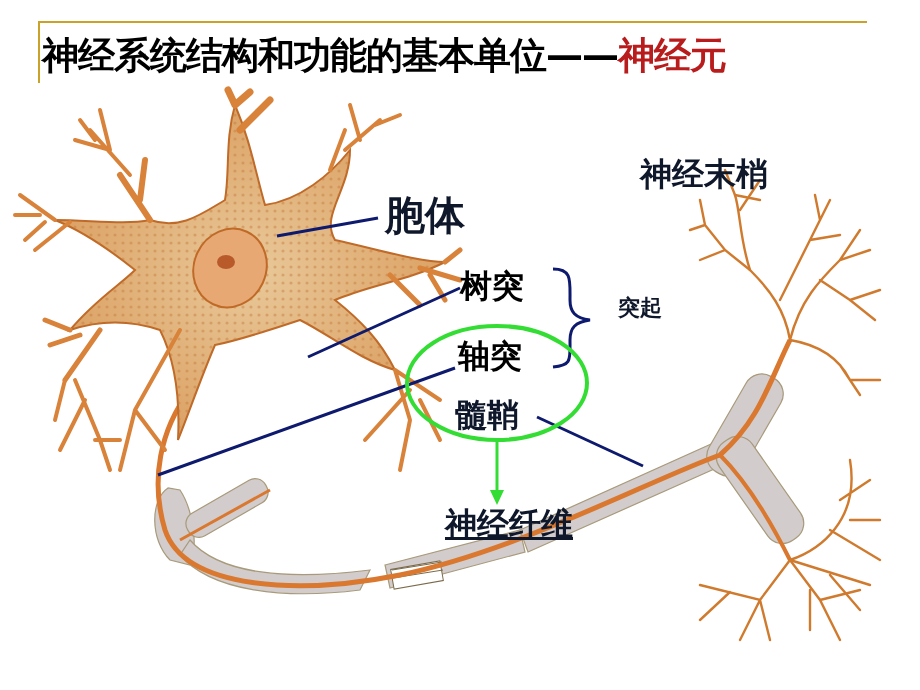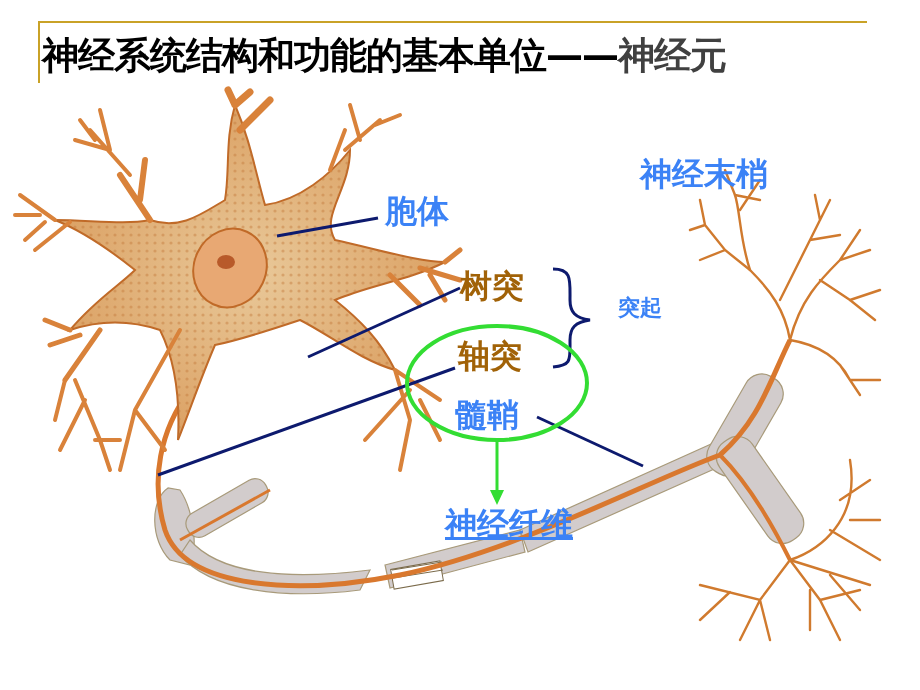--- a/index.html
+++ b/index.html
@@ -2,25 +2,25 @@
 <html><head>
 <meta charset="utf-8">
 <style>
   html, body { margin:0; padding:0; background:#ffffff; }
   body { width:920px; height:690px; position:relative; overflow:hidden;
          font-family: "DejaVu Sans", "Liberation Sans", sans-serif; }
   .title-bar { position:absolute; left:38px; top:21px; width:829px; height:62px;
                border-top:2px solid #c9a227; border-left:2px solid #c9a227; box-sizing:border-box; }
   .title { position:absolute; left:42px; top:30px; font-size:37px; font-weight:bold;
            color:#000; letter-spacing:-1px; white-space:nowrap; line-height:52px; }
-  .title .accent { color:#404040; }
+  .title .accent { color:#b91c1c; }
   svg.diagram { position:absolute; left:0; top:0; }
   .label { position:absolute; font-weight:bold; white-space:nowrap; line-height:1; }
-  .navy { color:#3b82f6; }
-  .red { color:#a16207; }
+  .navy { color:#0f172a; }
+  .red { color:#000000; }
 </style>
 </head>
 <body>
 
 <div class="title-bar"></div>
 <div class="title"><span>神经系统结构和功能的基本单位——</span><span class="accent">神经元</span></div>
 
 <svg class="diagram" width="920" height="690" viewBox="0 0 920 690">
   <defs>
     <radialGradient id="somaGrad" cx="50%" cy="50%" r="60%">
@@ -102,19 +102,19 @@
     <line x1="537" y1="417" x2="643" y2="466"></line>
   </g>
 
   <path d="M553,269 C572,269 570,280 570,300 C570,312 575,318 590,320 C575,322 570,328 570,340 C570,360 572,365 553,367" fill="none" stroke="#0d1a6e" stroke-width="3"></path>
 
   <ellipse cx="497" cy="383" rx="90" ry="57" fill="none" stroke="#33dd33" stroke-width="4"></ellipse>
   <line x1="497" y1="440" x2="497" y2="493" stroke="#33dd33" stroke-width="3"></line>
   <polygon points="490,490 504,490 497,505" fill="#33dd33"></polygon>
 </svg>
 
-<div class="label navy" style="left:385px;top:195px;font-size:32px;">胞体</div>
+<div class="label navy" style="left:385px;top:195px;font-size:40px;">胞体</div>
 <div class="label red" style="left:460px;top:270px;font-size:32px;">树突</div>
 <div class="label navy" style="left:618px;top:297px;font-size:22px;">突起</div>
 <div class="label red" style="left:458px;top:340px;font-size:32px;text-align:right;">轴突</div>
 <div class="label navy" style="left:455px;top:399px;font-size:32px;">髓鞘</div>
 <div class="label navy" style="left:445px;top:508px;font-size:32px;text-decoration:underline;">神经纤维</div>
 <div class="label navy" style="left:640px;top:158px;font-size:32px;">神经末梢</div>
 
 </body></html>

